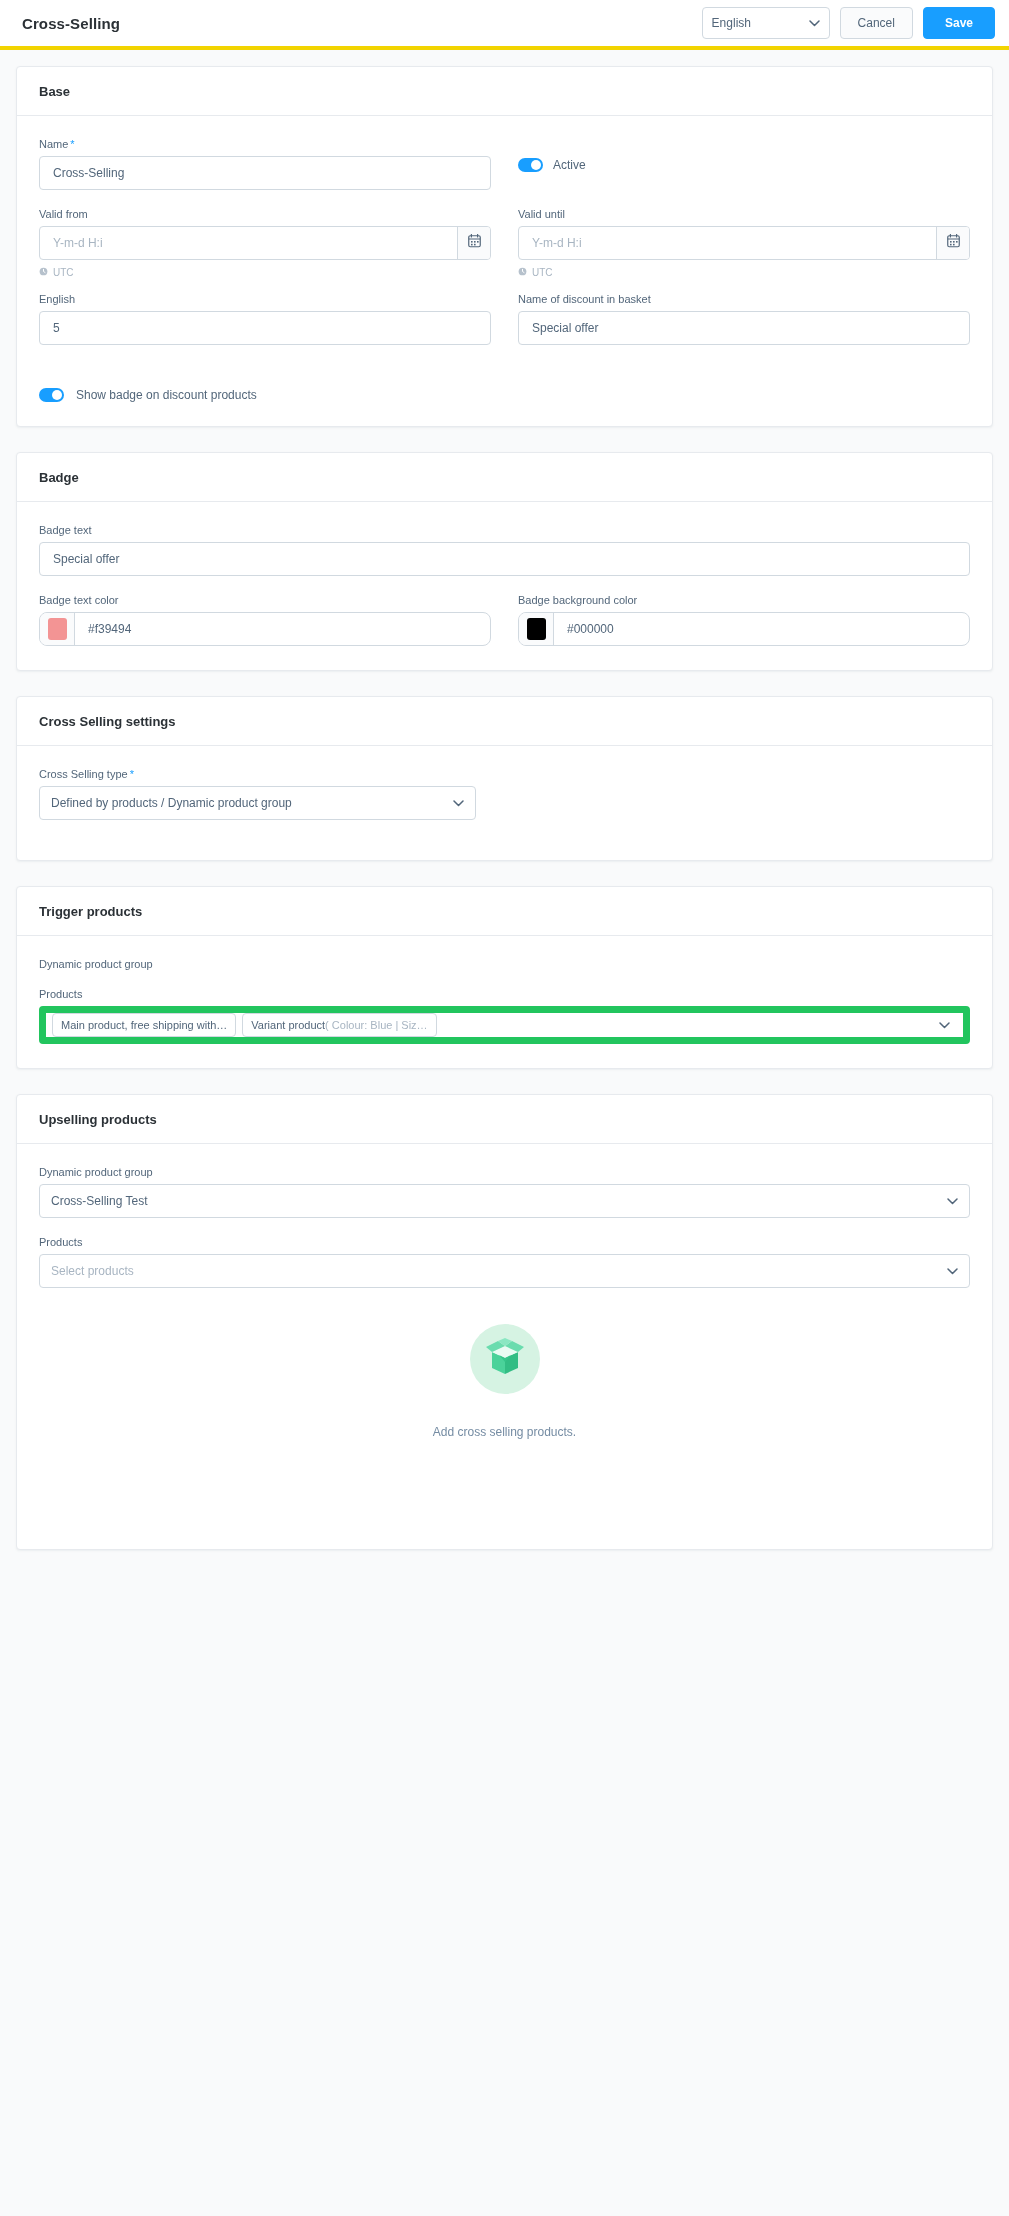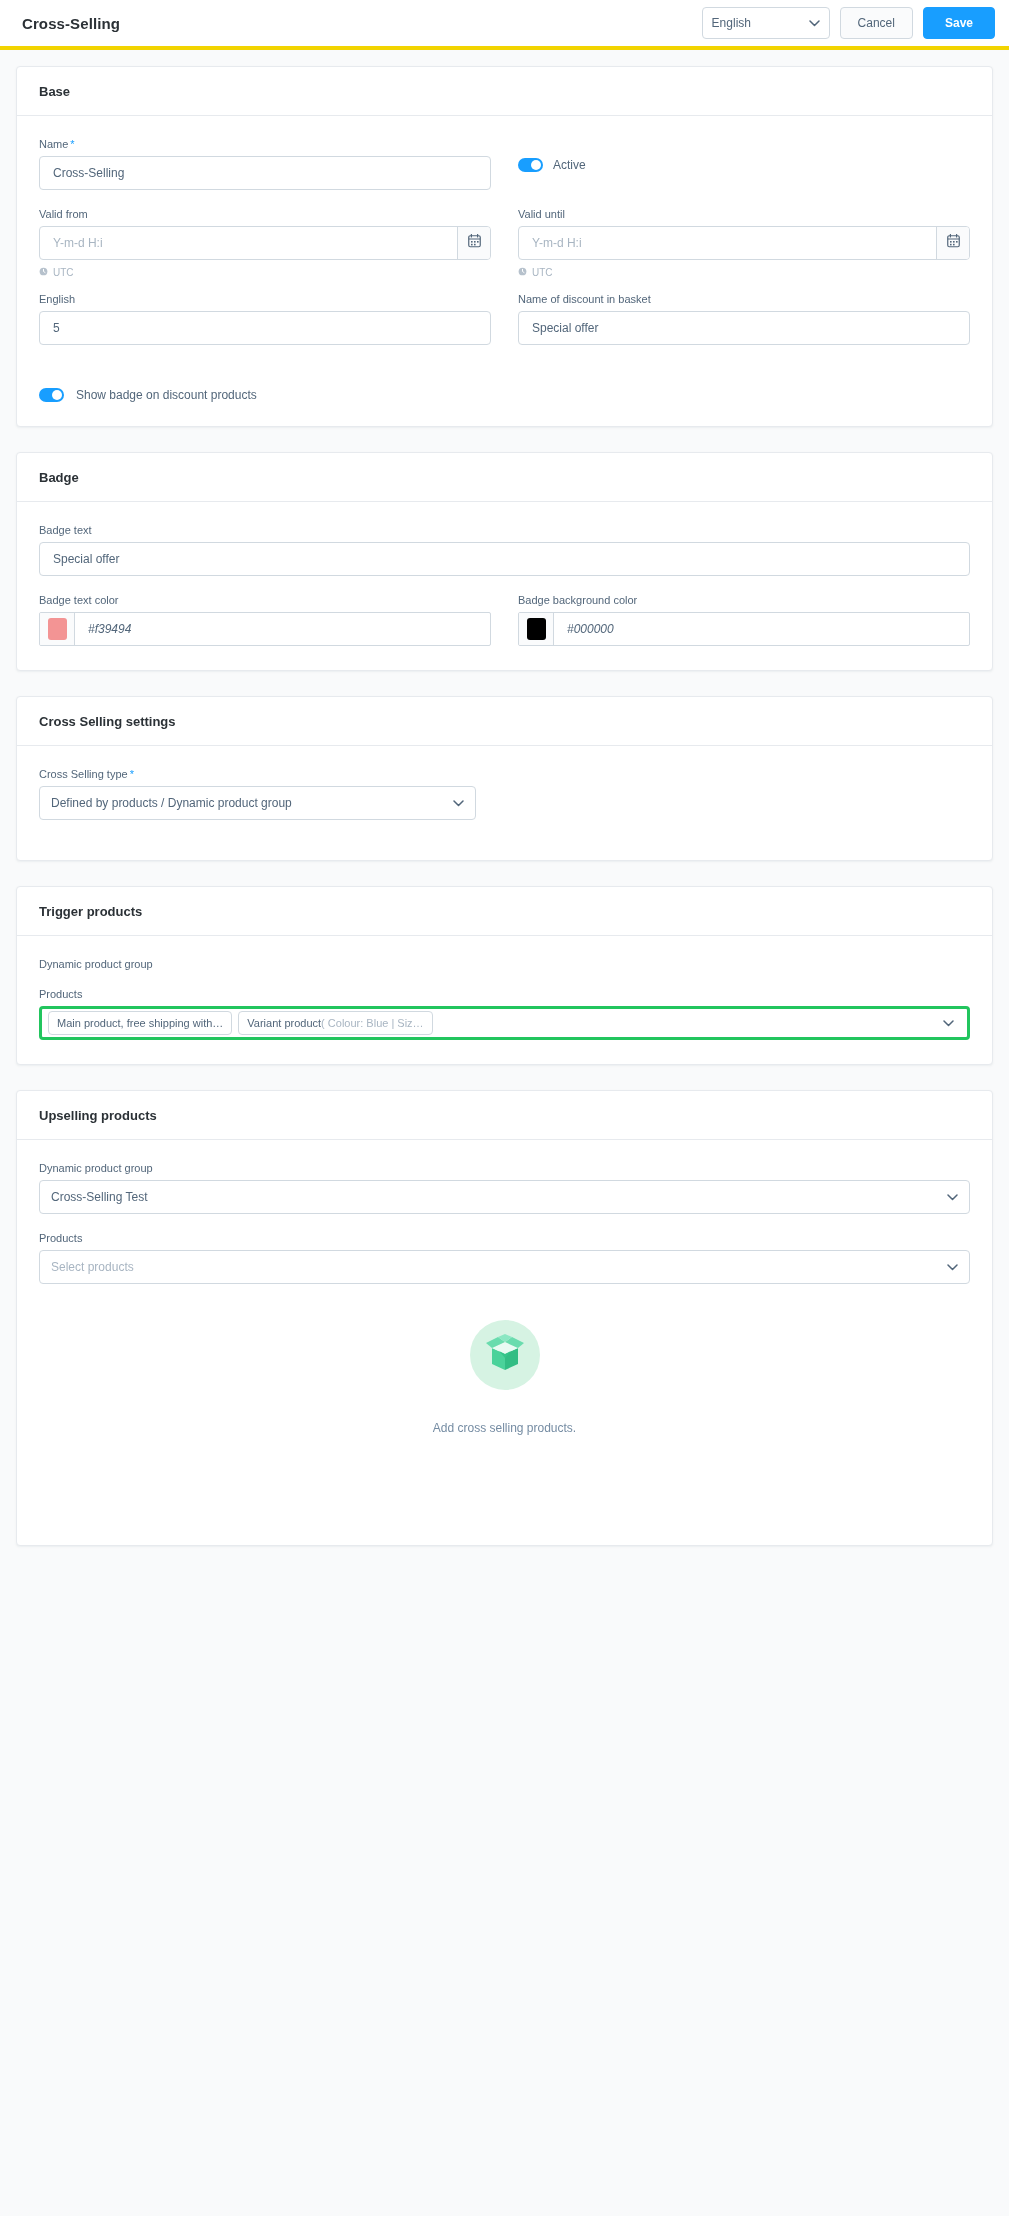--- a/index.html
+++ b/index.html
@@ -209,24 +209,23 @@
   }
   .select .chev { margin-left: auto; }
   .select.half { width: 437px; }
 
   
   .color-field {
     display: flex;
     width: 100%;
     height: 34px;
     border: 1px solid #d1d9e0;
-    border-radius: 2px;
+    border-radius: 8px;
     background: #fff;
     overflow: hidden;
-    font-style: italic;
   }
   .color-swatch-wrap {
     width: 35px;
     background: #fafbfc;
     border-right: 1px solid #d1d9e0;
     display: flex;
     align-items: center;
     justify-content: center;
   }
   .color-swatch {
@@ -240,21 +239,21 @@
     align-items: center;
     padding: 0 13px;
     font-size: 12px;
     color: #52667a;
   }
 
   
   .multiselect {
     width: 100%;
     min-height: 34px;
-    border: 3px solid #22c55e;
+    border: 7px solid #22c55e;
     border-radius: 4px;
     background: #fff;
     display: flex;
     align-items: center;
     padding: 0 13px 0 6px;
     gap: 6px;
   }
   .chip {
     height: 24px;
     border: 1px solid #d1d9e0;

